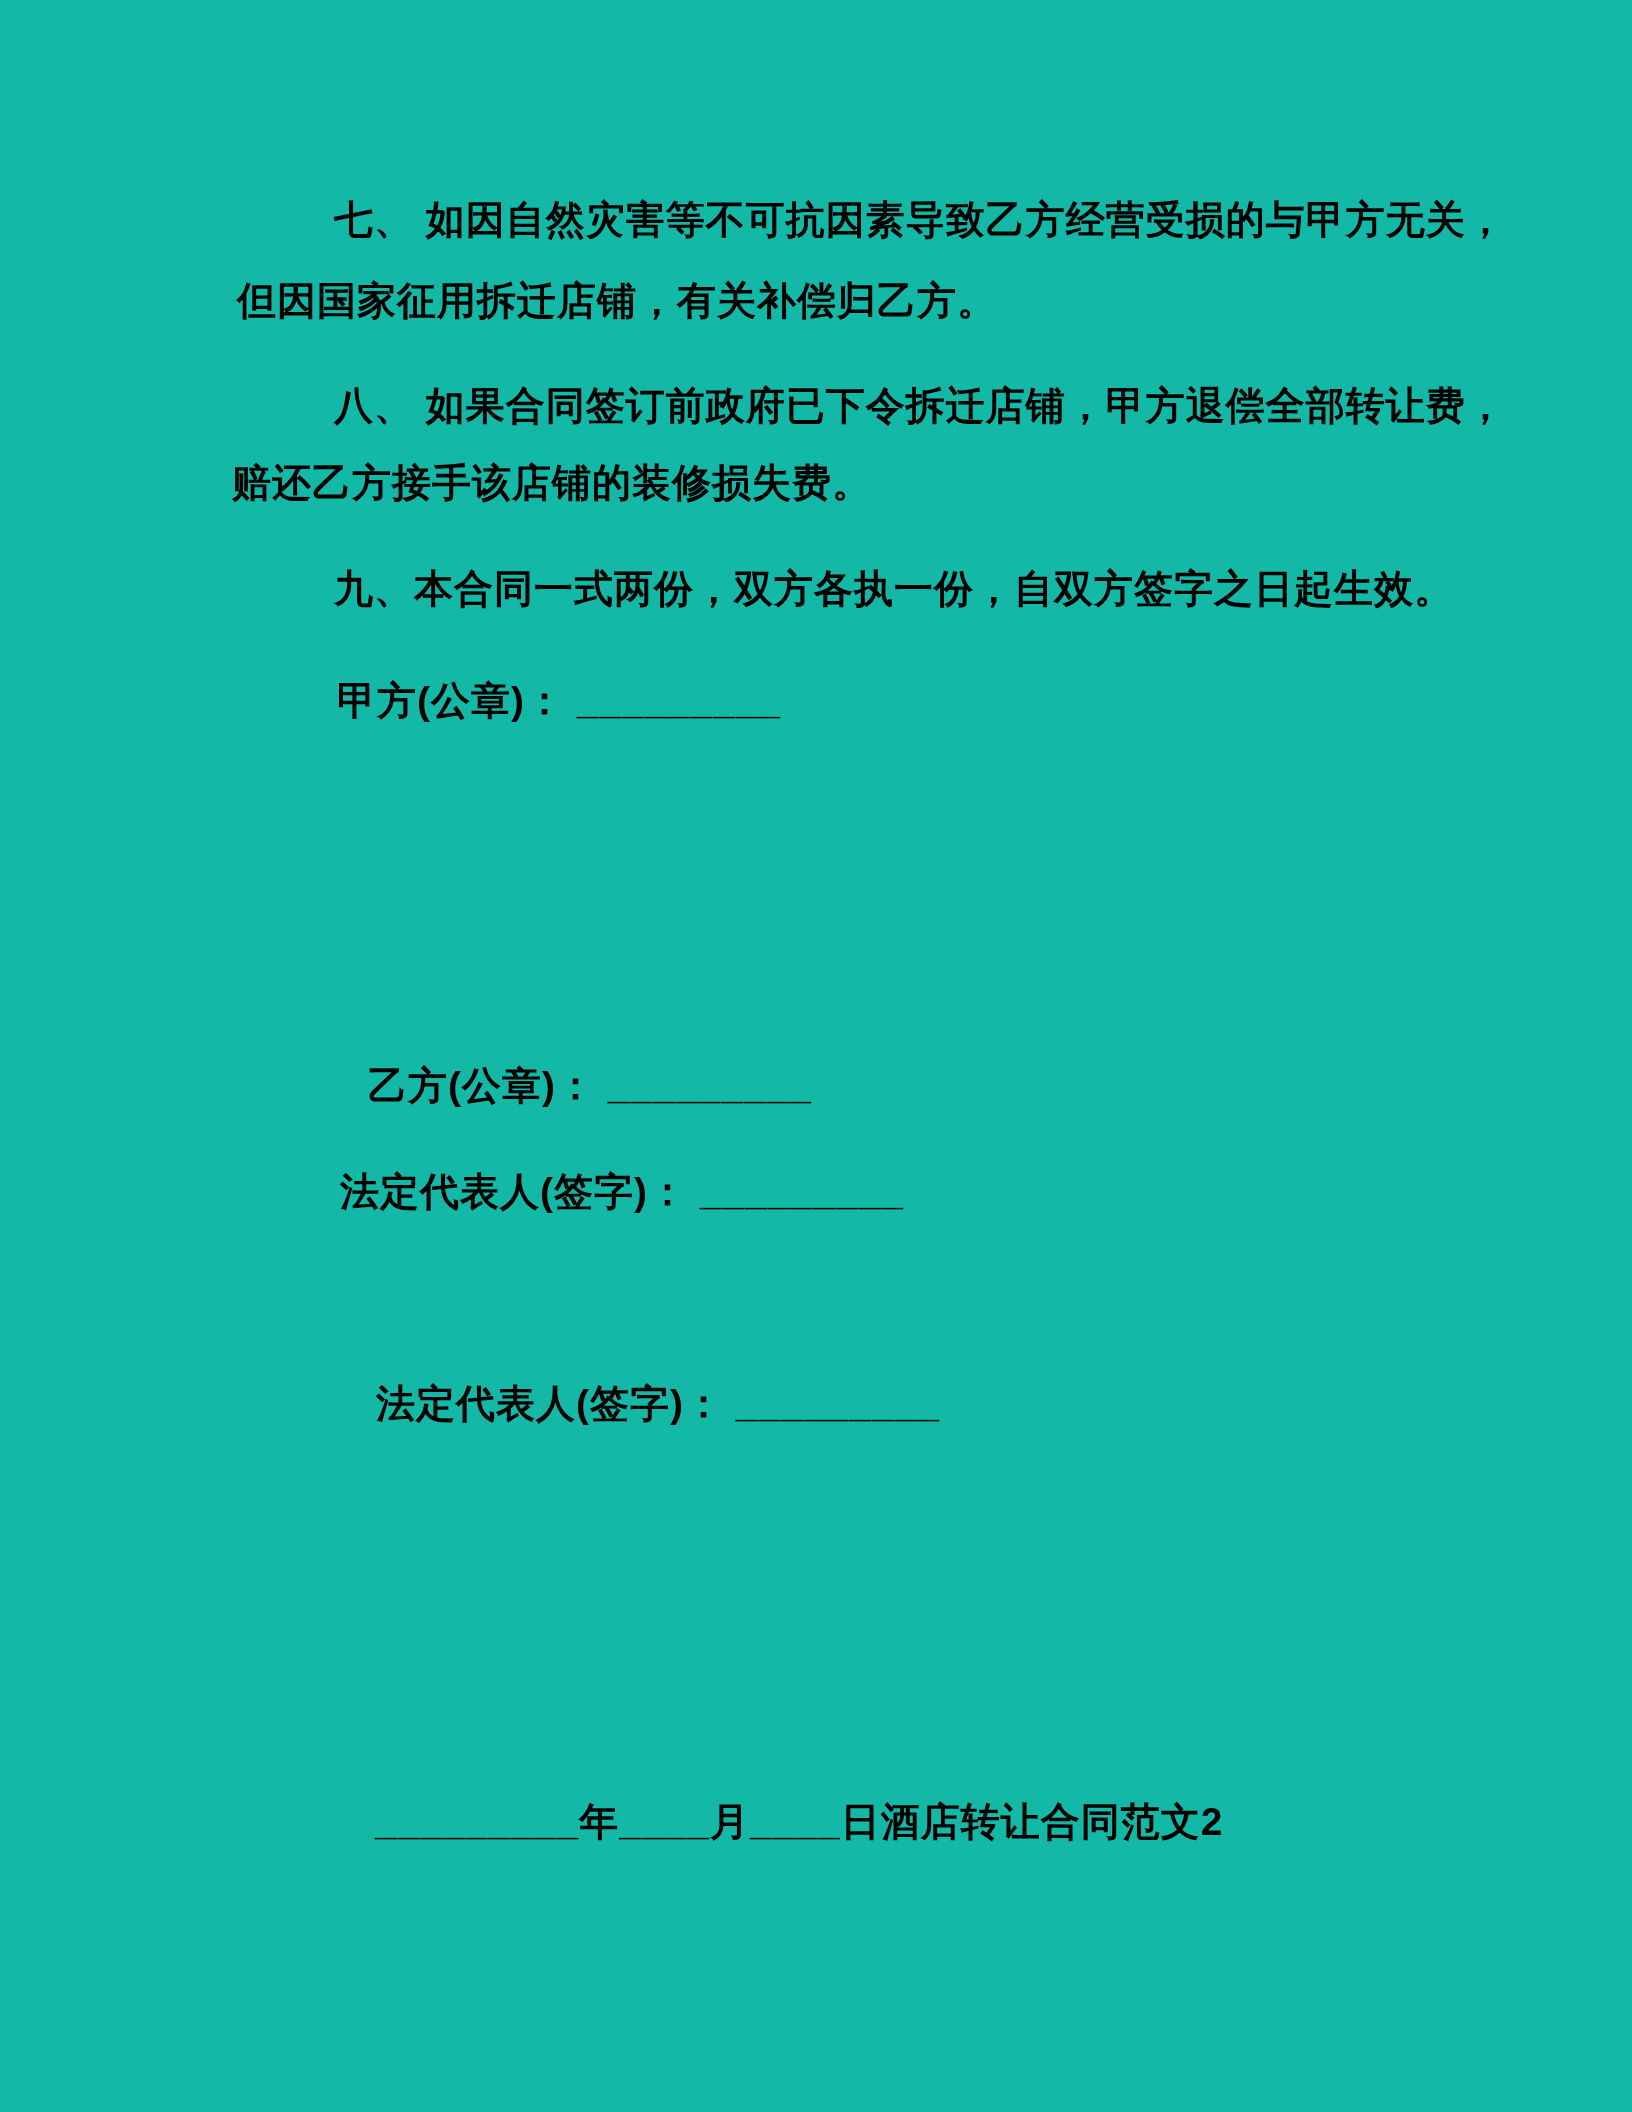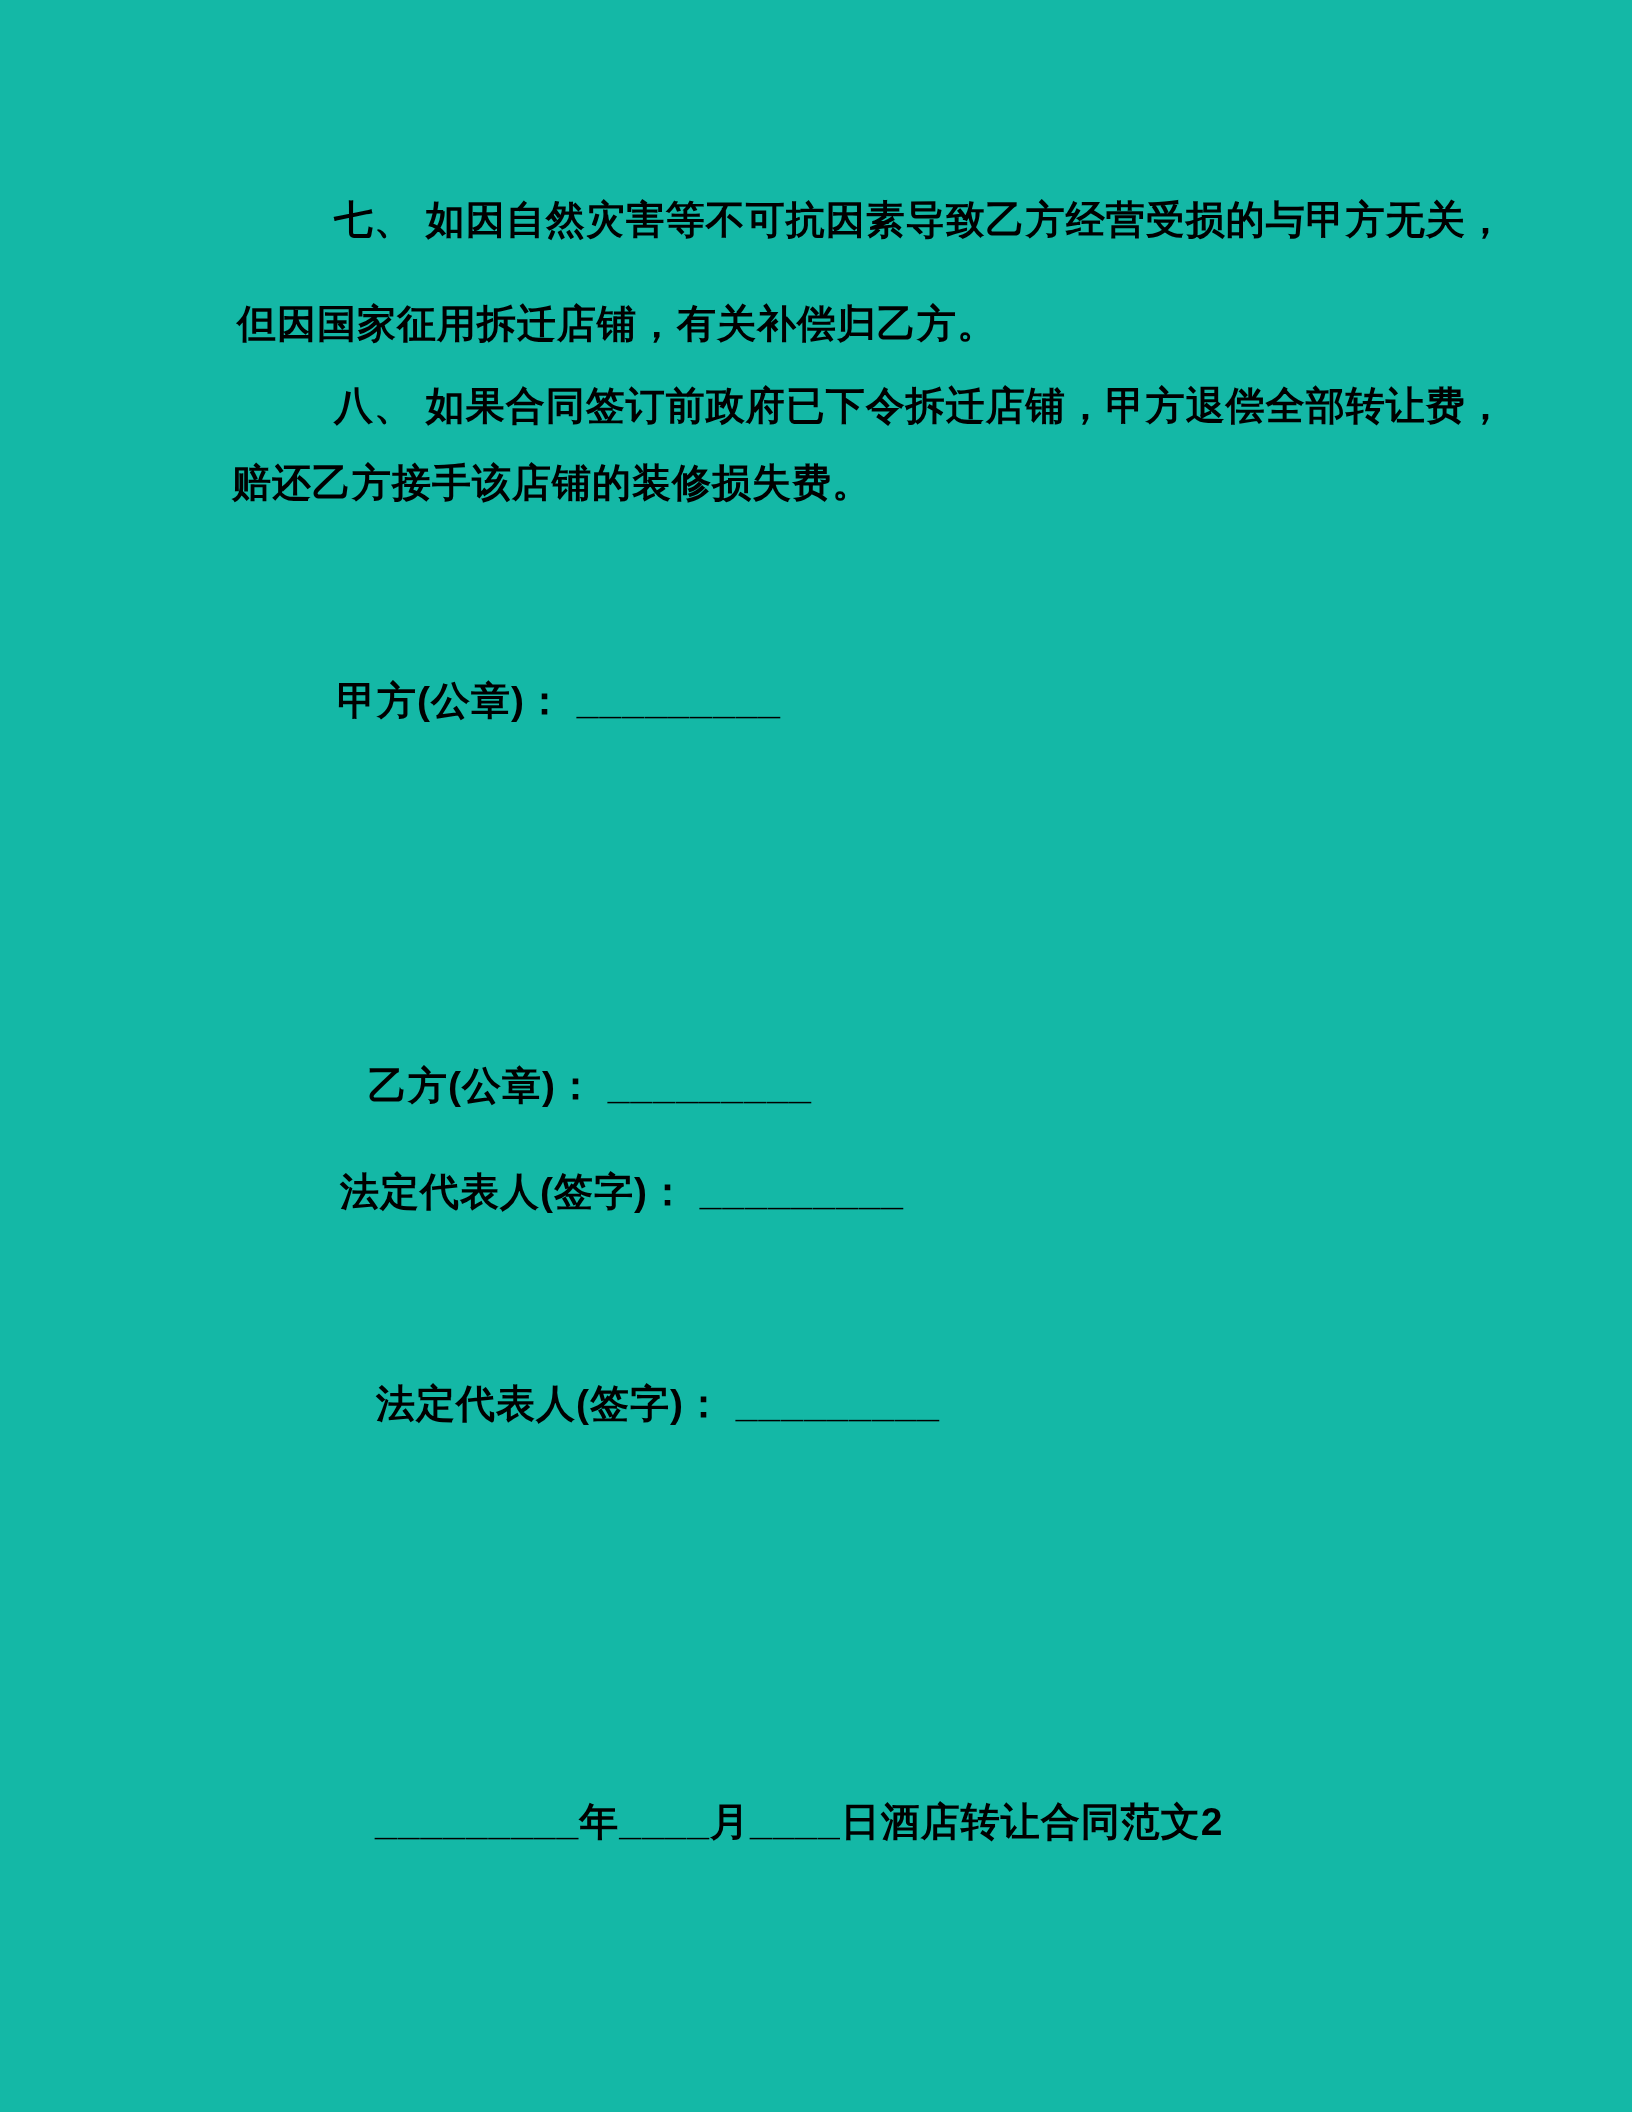--- a/index.html
+++ b/index.html
@@ -19,38 +19,39 @@
     line-height: 48px;
     color: #000000;
   }
   .doc-line {
     position: absolute;
     white-space: pre;
     letter-spacing: 1px;
   }
   
   .l0  { top: 196px;  left: 334px; }
-  .l1  { top: 277px;  left: 237px; margin-top: 23px; }
+  .l1  { top: 277px;  left: 237px; }
   .l2  { top: 382px;  left: 334px; text-align: right; }
   .l3  { top: 459px;  left: 232px; }
   .l4  { top: 565px;  left: 334px; }
   
   .l5  { top: 677px;  left: 337px; }
   .l6  { top: 1062px; left: 340px; margin-left: 28px; }
   .l7  { top: 1168px; left: 340px; }
   .l8  { top: 1380px; left: 376px; }
   .l9  { top: 1484px; left: 336px; }
   .l10 { top: 1798px; left: 375px; }
 </style>
 </head>
 <body>
 
 <div class="page">
   <div class="doc-line l0">七、 如因自然灾害等不可抗因素导致乙方经营受损的与甲方无关，</div>
   <div class="doc-line l1">但因国家征用拆迁店铺，有关补偿归乙方。</div>
   <div class="doc-line l2">八、 如果合同签订前政府已下令拆迁店铺，甲方退偿全部转让费，</div>
   <div class="doc-line l3">赔还乙方接手该店铺的装修损失费。</div>
+  <div class="doc-line l4">九、本合同一式两份，双方各执一份，自双方签字之日起生效。</div>
   <div class="doc-line l5">甲方(公章)： _________</div>
   <div class="doc-line l6">乙方(公章)： _________</div>
   <div class="doc-line l7">法定代表人(签字)： _________</div>
   <div class="doc-line l8">法定代表人(签字)： _________</div>
   <div class="doc-line l10">_________年____月____日酒店转让合同范文2</div>
 </div>
 
 </body></html>

